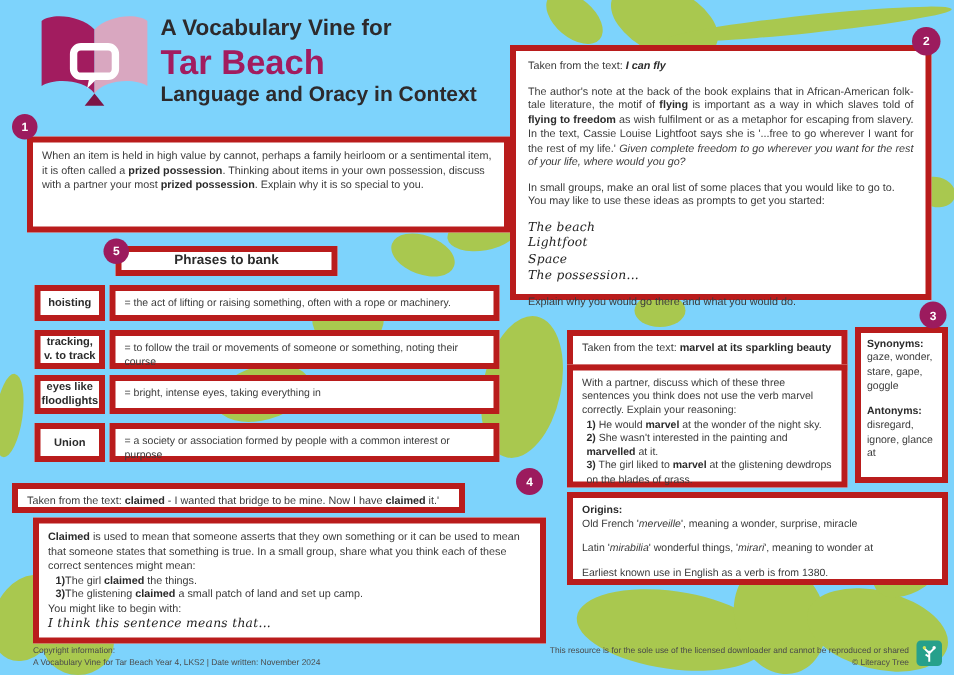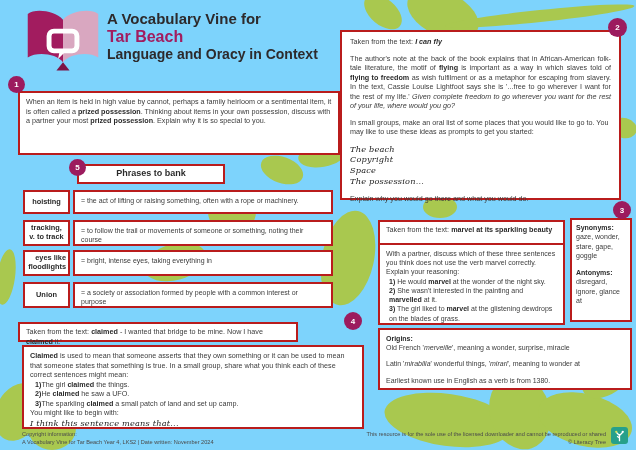--- a/index.html
+++ b/index.html
@@ -2,34 +2,34 @@
 <html><head>
 <meta charset="utf-8">
 <style>
   html,body{margin:0;padding:0;background:#e8e8e8;}
   #page{position:relative;width:636px;height:450px;background:#7dd3fc;overflow:hidden;
         font-family:"Liberation Sans",sans-serif;color:#3b3b3b;}
   #vines{position:absolute;left:0;top:0;z-index:0;pointer-events:none;}
   .layer{position:absolute;z-index:1;}
   
   .eyebrow{font-size:15px;font-weight:bold;color:#2d2a2c;line-height:1.1;}
-  .booktitle{font-size:16px;font-weight:bold;color:#a21c5f;line-height:1.15;}
+  .booktitle{font-size:23px;font-weight:bold;color:#a21c5f;line-height:1.15;}
   .subtitle{font-size:14px;font-weight:bold;color:#2d2a2c;line-height:1.2;}
   
-  .fbox{position:absolute;z-index:1;background:#ffffff;border:2px solid #b91c1c;box-sizing:border-box;
+  .fbox{position:absolute;z-index:1;background:#ffffff;border:4px solid #b91c1c;box-sizing:border-box;
         font-size:7.2px;line-height:1.32;padding:4px 6px;}
   .fbox p{margin:0 0 7px 0;}
   .fbox p:last-child{margin-bottom:0;}
   .b{font-weight:bold;color:#2b2b2b;}
   .i{font-style:italic;}
   .hw{font-family:"DejaVu Serif",serif;font-style:italic;font-size:8.2px;letter-spacing:0.2px;color:#222;}
   .badge{position:absolute;z-index:2;background:#9c1b5e;color:#fff;border-radius:50%;
          display:flex;align-items:center;justify-content:center;font-size:8px;font-weight:bold;}
   .just{text-align:justify;}
-  .termcell{display:flex;align-items:center;justify-content:center;text-align:right;
+  .termcell{display:flex;align-items:center;justify-content:center;text-align:center;
             font-weight:bold;color:#2b2b2b;font-size:7.4px;line-height:1.2;padding:1px 2px;}
   .titlebox{display:flex;align-items:center;justify-content:center;font-weight:bold;
             color:#2b2b2b;font-size:9px;}
   .synbox{font-size:7px;line-height:1.35;padding:3px 4px;}
   .footer-small{position:absolute;z-index:1;font-size:5.6px;line-height:1.5;color:#4a4a4a;}
   .list-tight div{margin:0;}
   .origin-line{margin:0 0 6px 0;}
 </style>
 </head>
 <body>
@@ -97,42 +97,41 @@
       <span class="b">eyes like floodlights</span>
     </div>
   <div class="fbox" style="left:73px;top:250px;width:260px;height:26px;font-size:7px;">= bright, intense eyes, taking everything in</div>
 
   <div class="fbox termcell" style="left:23px;top:282px;width:47px;height:26px;">
       <span class="b">Union</span>
     </div>
   <div class="fbox" style="left:73px;top:282px;width:260px;height:26px;font-size:7px;">= a society or association formed by people with a common interest or purpose</div>
 
   <div class="badge" style="left:344px;top:312px;width:18px;height:18px;">4</div>
-  <div class="fbox" style="left:18px;top:322px;width:280px;height:20px;padding-top:3px;">
+  <div class="fbox" style="left:8px;top:322px;width:302px;height:20px;padding-top:3px;">
     <p><span>Taken from the text: </span><span class="b">claimed</span><span> - I wanted that bridge to be mine. Now I have </span><span class="b">claimed</span><span> it.'</span></p>
   </div>
   <div class="fbox" style="left:22px;top:345px;width:342px;height:84px;">
     <p style="margin-bottom:0;"><span class="b">Claimed</span><span> is used to mean that someone asserts that they own something or it can be used to mean that someone states that something is true. In a small group, share what you think each of these correct sentences might mean:</span></p>
     <div class="list-tight" style="padding-left:5px;">
       <div><span class="b">1)</span><span>The girl </span><span class="b">claimed</span><span> the things.</span></div>
-      <div><span class="b">2)</span><span>He </span><span class="b">claimed</span><span> he saw a UFO.</span></div>
-      <div><span class="b">3)</span><span>The sparkling </span><span class="b">claimed</span><span> a small patch of land and set up camp.</span></div>
+      <div><span class="b">3)</span><span>The glistening </span><span class="b">claimed</span><span> a small patch of land and set up camp.</span></div>
     </div>
     <div>You might like to begin with:</div>
     <div class="hw">I think this sentence means that...</div>
   </div>
 
   <div class="badge" style="left:608px;top:18px;width:19px;height:19px;">2</div>
   <div class="fbox" style="left:340px;top:30px;width:281px;height:170px;padding:5px 8px;">
     <p><span>Taken from the text: </span><span class="b i">I can fly</span></p>
     <p class="just"><span>The author's note at the back of the book explains that in African-American folk-tale literature, the motif of </span><span class="b">flying</span><span> is important as a way in which slaves told of </span><span class="b">flying to freedom</span><span> as wish fulfilment or as a metaphor for escaping from slavery. In the text, Cassie Louise Lightfoot says she is '...free to go wherever I want for the rest of my life.' </span><span class="i">Given complete freedom to go wherever you want for the rest of your life, where would you go?</span></p>
     <p>In small groups, make an oral list of some places that you would like to go to. You may like to use these ideas as prompts to get you started:</p>
     <div class="list-tight" style="margin-bottom:7px;">
       <div class="hw">The beach</div>
-      <div class="hw">Copyright</div>
+      <div class="hw">Lightfoot</div>
       <div class="hw">Space</div>
       <div class="hw">The possession...</div>
     </div>
     <p>Explain why you would go there and what you would do.</p>
   </div>
 
   <div class="badge" style="left:613px;top:201px;width:18px;height:18px;">3</div>
   <div class="fbox" style="left:378px;top:220px;width:187px;height:27px;padding-top:3px;">
     <p><span>Taken from the text: </span><span class="b">marvel at its sparkling beauty</span></p>
   </div>

